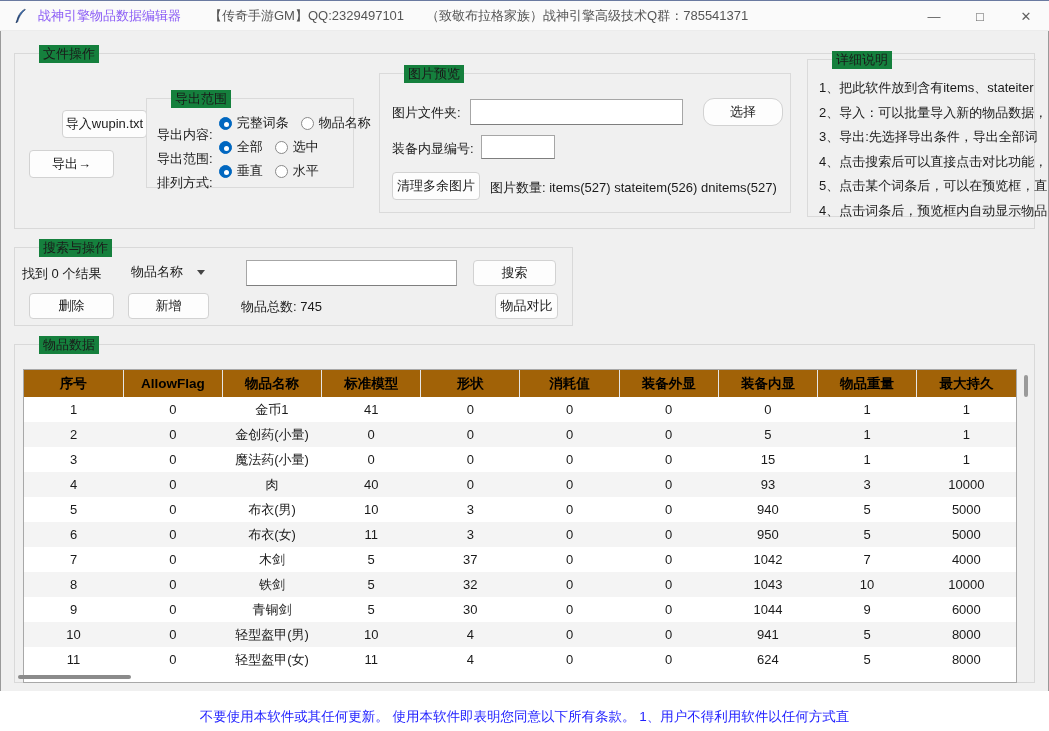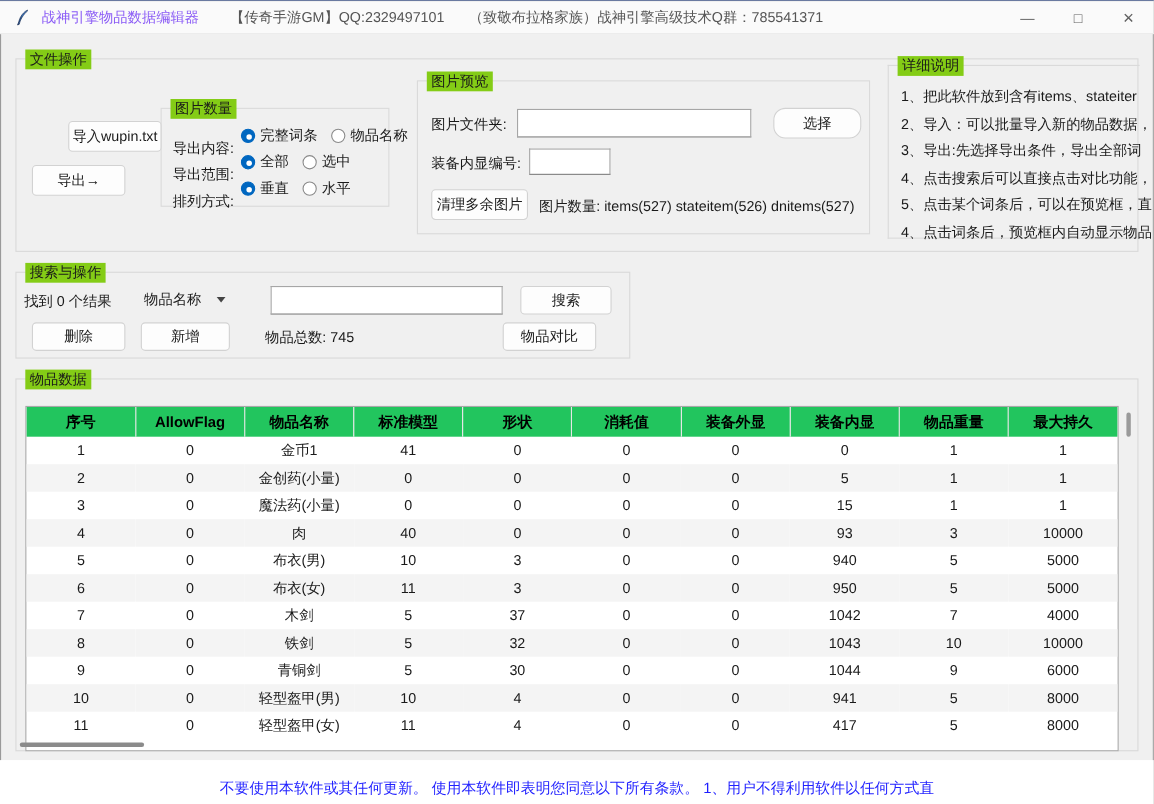--- a/index.html
+++ b/index.html
@@ -11,21 +11,21 @@
             display:flex;align-items:center;border-bottom:1px solid #ececec;box-sizing:border-box;}
   .app-icon{width:15px;height:16px;margin-left:13px;flex:0 0 auto;}
   .title-main{font-size:13px;color:#8b5cf6;margin-left:10px;white-space:nowrap;}
   .title-sub1{font-size:13px;color:#555;margin-left:28px;white-space:nowrap;}
   .title-sub2{font-size:13px;color:#555;margin-left:22px;white-space:nowrap;}
   .win-controls{position:absolute;right:0;top:0;height:30px;display:flex;}
   .win-btn{width:46px;height:30px;display:flex;align-items:center;justify-content:center;
            color:#606060;font-size:13px;cursor:default;}
   
   .group{position:absolute;border:1px solid #d9d9d9;box-sizing:border-box;}
-  .glabel{position:absolute;top:-9px;left:8px;background:#84cc16;padding:0 4px;
+  .glabel{position:absolute;top:-9px;left:24px;background:#15803d;padding:0 4px;
           font-size:13px;color:#1a1a1a;white-space:nowrap;}
   
   .btn{position:absolute;background:#fdfdfd;border:1px solid #d2d2d2;border-radius:4px;
        font-size:13px;color:#1a1a1a;display:flex;align-items:center;justify-content:center;
        box-sizing:border-box;cursor:default;white-space:nowrap;}
   .entry{position:absolute;background:#ffffff;border:1px solid #a6a6a6;border-bottom-color:#7e7e7e;
          box-sizing:border-box;font-family:"Liberation Sans",sans-serif;font-size:13px;padding:0 4px;outline:none;}
   .lbl{position:absolute;font-size:13px;color:#1a1a1a;white-space:nowrap;}
   
   .radio-rows{position:absolute;left:10px;top:12px;right:6px;}
@@ -41,21 +41,21 @@
   .instr-list{position:absolute;left:11px;top:16px;width:228px;overflow:hidden;}
   .instr-line{font-size:13px;color:#1a1a1a;line-height:24.5px;white-space:nowrap;}
   
   .dropdown{position:absolute;display:flex;align-items:center;font-size:13px;color:#1a1a1a;cursor:default;}
   .dd-arrow{width:0;height:0;border-left:4px solid transparent;border-right:4px solid transparent;
             border-top:5px solid #444;margin-left:14px;}
   
   .table-wrap{position:absolute;left:8px;top:24px;width:994px;height:314px;background:#fff;
               border:1px solid #a8a8a8;box-sizing:border-box;overflow:hidden;}
   table.items{border-collapse:collapse;table-layout:fixed;width:992px;}
-  table.items th{height:27px;font-size:13.5px;font-weight:bold;color:#000;background:#22c55e;
+  table.items th{height:27px;font-size:13.5px;font-weight:bold;color:#000;background:#a16207;
                  border-right:1px solid #e6e6e6;padding:0;}
   table.items th:last-child{border-right:none;}
   table.items td{height:25px;font-size:13px;color:#1a1a1a;text-align:center;padding:0;white-space:nowrap;overflow:hidden;}
   table.items tbody tr:nth-child(even){background:#f4f4f4;}
   .vscroll-thumb{position:absolute;width:4px;height:22px;background:#9a9a9a;border-radius:2px;}
   .hscroll-thumb{position:absolute;width:113px;height:4px;background:#8b8b8b;border-radius:2px;}
   
   .bottom-strip{position:absolute;left:0;top:690px;width:1049px;height:41px;background:#ffffff;}
   .disclaimer{position:absolute;left:0;top:707px;width:1049px;text-align:center;
               font-size:13.5px;color:#1f1fff;white-space:nowrap;}
@@ -80,21 +80,21 @@
     </div>
   </div>
 
   <div class="group" style="left:14px;top:52px;width:1021px;height:176px;">
     <span class="glabel">文件操作</span>
 
     <button class="btn" style="left:14px;top:56px;width:85px;height:28px;margin-left:33px;">导入wupin.txt</button>
     <button class="btn" style="left:14px;top:96px;width:85px;height:28px;">导出→</button>
 
     <div class="group" style="left:131px;top:44px;width:208px;height:90px;border-color:#dadada;">
-      <span class="glabel">图片数量</span>
+      <span class="glabel">导出范围</span>
       <div class="radio-rows">
           <div class="radio-row">
             <span class="radio-caption">导出内容:</span>
             <span class="radio-opt">
               <span class="radio sel" style="background: rgb(0, 103, 192);"></span>
               <span class="radio-text">完整词条</span>
             </span>
             <span class="radio-opt">
               <span class="radio unsel"></span>
               <span class="radio-text">物品名称</span>
@@ -156,21 +156,21 @@
     <div class="dropdown" style="left:116px;top:15px;">
       <span>物品名称</span>
       <span class="dd-arrow"></span>
     </div>
     <input class="entry" style="left: 231px; top: 12px; width: 211px; height: 26px;" value="">
     <button class="btn" style="left:458px;top:12px;width:83px;height:26px;">搜索</button>
 
     <button class="btn" style="left:14px;top:45px;width:85px;height:26px;">删除</button>
     <button class="btn" style="left:113px;top:45px;width:81px;height:26px;">新增</button>
     <span class="lbl" style="left:226px;top:50px;">物品总数: 745</span>
-    <button class="btn" style="left:442px;top:45px;width:85px;height:26px;">物品对比</button>
+    <button class="btn" style="left:480px;top:45px;width:63px;height:26px;">物品对比</button>
   </div>
 
   <div class="group" style="left:14px;top:343px;width:1021px;height:339px;">
     <span class="glabel">物品数据</span>
 
     <div class="table-wrap">
       <table class="items">
         <thead>
             <tr>
               <th>序号</th>
@@ -307,21 +307,21 @@
               <td>8000</td>
             </tr>
             <tr>
               <td>11</td>
               <td>0</td>
               <td>轻型盔甲(女)</td>
               <td>11</td>
               <td>4</td>
               <td>0</td>
               <td>0</td>
-              <td>417</td>
+              <td>624</td>
               <td>5</td>
               <td>8000</td>
             </tr>
           </tbody>
       </table>
     </div>
 
     <div class="vscroll-thumb" style="left:1009px;top:30px;"></div>
     <div class="hscroll-thumb" style="left:3px;top:330px;"></div>
   </div>

